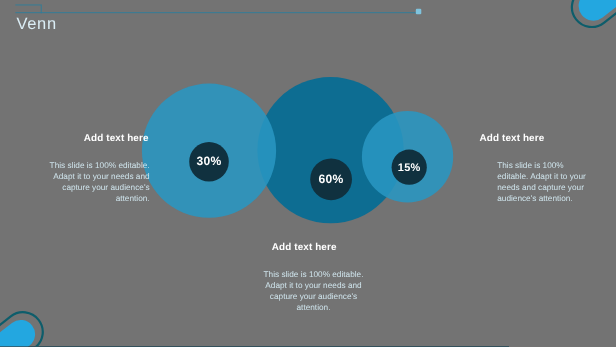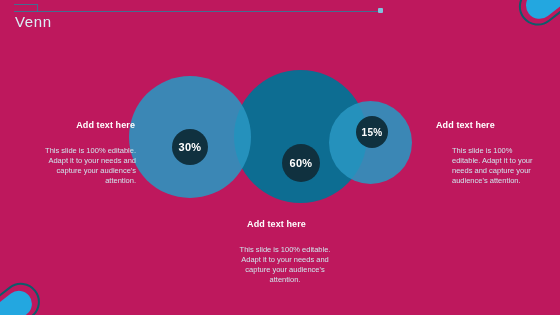--- a/index.html
+++ b/index.html
@@ -13,21 +13,21 @@
     overflow: hidden;
     font-family: "Liberation Sans", sans-serif;
     position: relative;
   }
 
   #slide {
     position: absolute;
     left: 0; top: 0;
     width: 560px;
     height: 315px;
-    background: #be185d;
+    background: #737373;
     overflow: hidden;
   }
 
   
   .hdr-line-long {
     position: absolute;
     left: 14px;
     top: 11px;
     width: 366px;
     height: 1px;
@@ -152,21 +152,21 @@
     background: #10313f;
     display: flex;
     align-items: center;
     justify-content: center;
     color: #ffffff;
     font-weight: bold;
     letter-spacing: .3px;
   }
   .badge-left  { left: 172px; top: 129px; width: 36px; height: 36px; font-size: 11px; }
   .badge-mid   { left: 282px; top: 144px; width: 38px; height: 38px; font-size: 11px; }
-  .badge-right { left: 356px; top: 116px; width: 32px; height: 32px; font-size: 10px; }
+  .badge-right { left: 356px; top: 136px; width: 32px; height: 32px; font-size: 10px; }
 
   
   .txt-block {
     position: absolute;
   }
   .txt-head {
     font-size: 9px;
     font-weight: bold;
     color: #ffffff;
     margin: 0 17px 3px 0;

